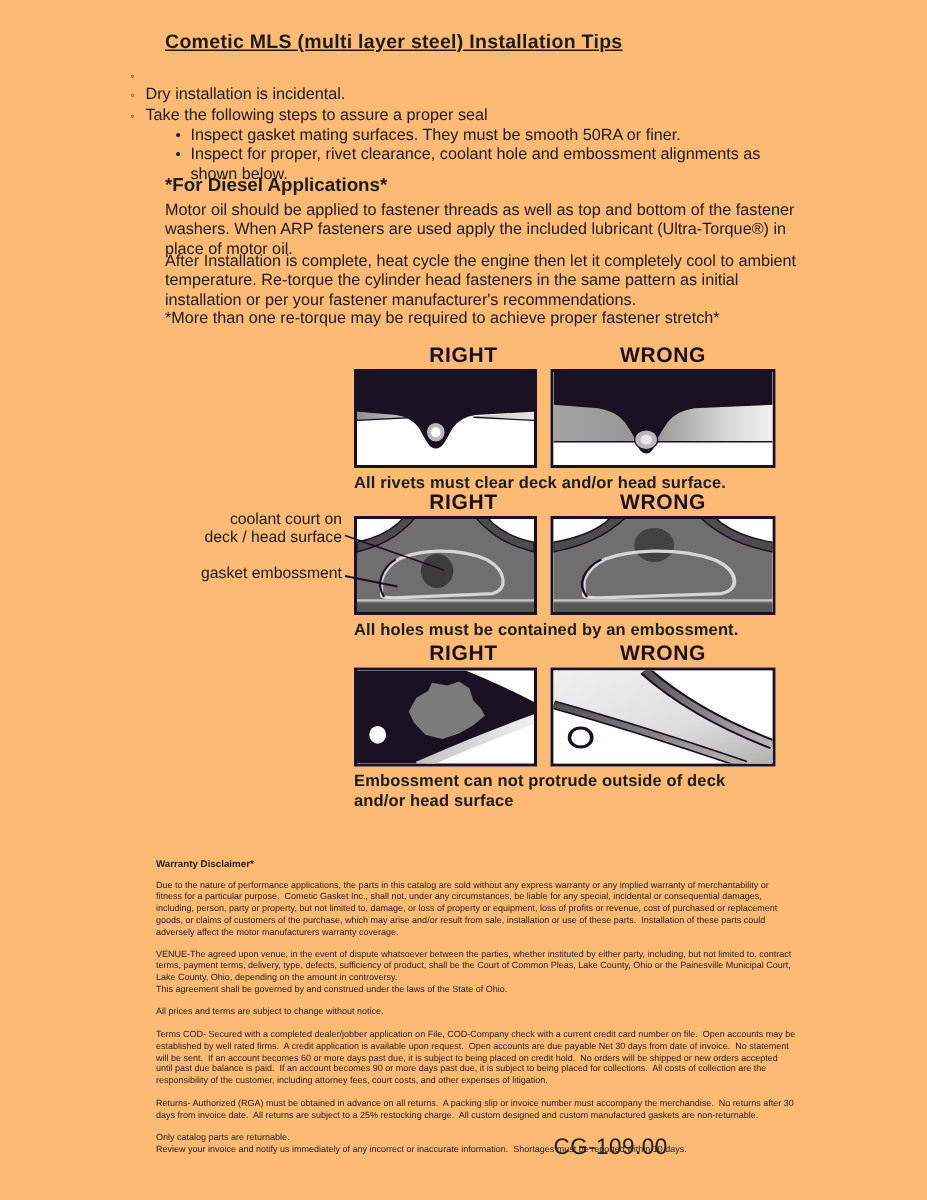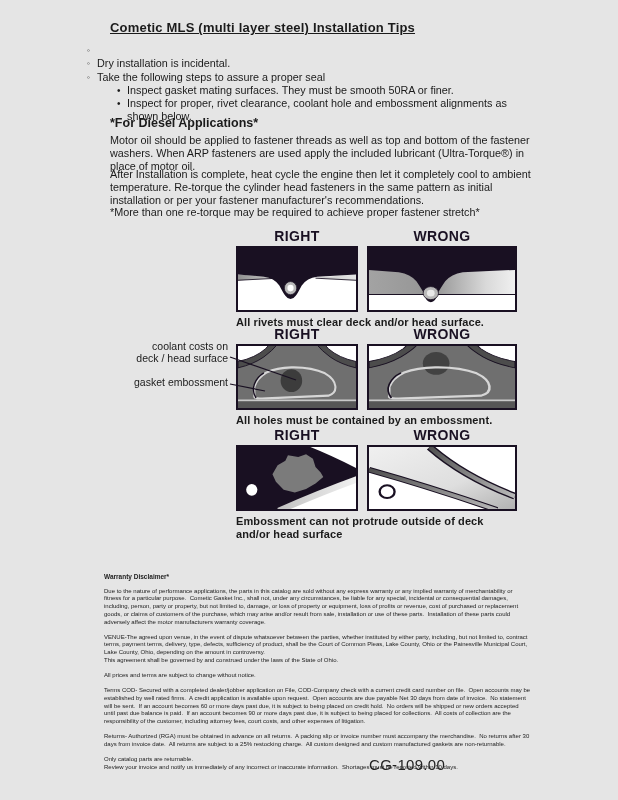--- a/index.html
+++ b/index.html
@@ -1,17 +1,17 @@
 <!DOCTYPE html>
 <html><head>
 <meta charset="utf-8">
 <style>
   html,body { margin:0; padding:0; background:#ffffff; }
   .page {
-    position:relative; width:618px; height:800px; background:#e5e5e5;
+    position:relative; width:618px; height:800px; background:#fdba74;
     font-family:"Liberation Sans", sans-serif; color:#1b1b1b; overflow:hidden;
   }
   .title {
     position:absolute; left:110px; top:20px;
     font-size:13px; font-weight:bold; text-decoration:underline; letter-spacing:.2px;
   }
   .bullets { position:absolute; left:87px; top:44px; width:450px; font-size:10.8px; line-height:13.3px; }
   .b-row { display:flex; }
   .b-marker { width:10px; flex:0 0 10px; font-size:8px; line-height:13.3px; text-align:left; }
   .b-sub { padding-left:30px; }
@@ -19,21 +19,21 @@
   .diesel-heading { position:absolute; left:110px; top:116px; font-size:12.5px; font-weight:bold; }
   .para { position:absolute; left:110px; width:434px; font-size:10.8px; line-height:13.2px; }
   .para1 { top:134px; }
   .para2 { top:168px; }
   .note  { top:206px; }
 
   .pair { position:absolute; left:236px; width:282px; }
   .pair1 { top:228px; } .pair2 { top:326px; } .pair3 { top:427px; }
   .hdr-row { position:relative; height:16px; }
   .hdr { position:absolute; top:0; text-align:center; font-size:14px; font-weight:bold; letter-spacing:.4px; color:#191022; }
-  .hdr-l { left:0; width:122px; }
+  .hdr-l { left:12px; width:122px; }
   .hdr-r { left:130px; width:152px; }
   .boxes { position:relative; height:66px; margin-top:2px; }
   .dbox { position:absolute; top:0; border:2px solid #191022; background:#fff; }
   .dbox svg { display:block; }
   .dbox-l { left:0; width:118px; height:62px; }
   .dbox-r { left:131px; width:146px; height:62px; }
   .caption { margin-top:4px; font-size:11px; font-weight:bold; line-height:12.5px; letter-spacing:.1px; }
 
   .fig2-labels { position:absolute; left:100px; top:341px; width:128px; text-align:right; font-size:10.5px; line-height:11.5px; }
   .fig2-label2 { margin-top:13px; }
@@ -138,21 +138,21 @@
           <circle cx="58" cy="49.5" r="7.2" fill="#b9b9b9" stroke="#191022" stroke-width="0.8"></circle>
           <circle cx="58" cy="49.5" r="3.6" fill="#e9e9e9"></circle>
         </svg>
       </div>
     </div>
     <div class="caption">All rivets must clear deck and/or head surface.</div>
   </div>
 
   <div class="fig2-labels">
     <div>
-      <div>coolant costs on</div>
+      <div>coolant court on</div>
       <div>deck / head surface</div>
     </div>
     <div class="fig2-label2">gasket embossment</div>
   </div>
 
   <div class="pair pair2">
     <div class="hdr-row">
       <span class="hdr hdr-l">RIGHT</span>
       <span class="hdr hdr-r">WRONG</span>
     </div>

